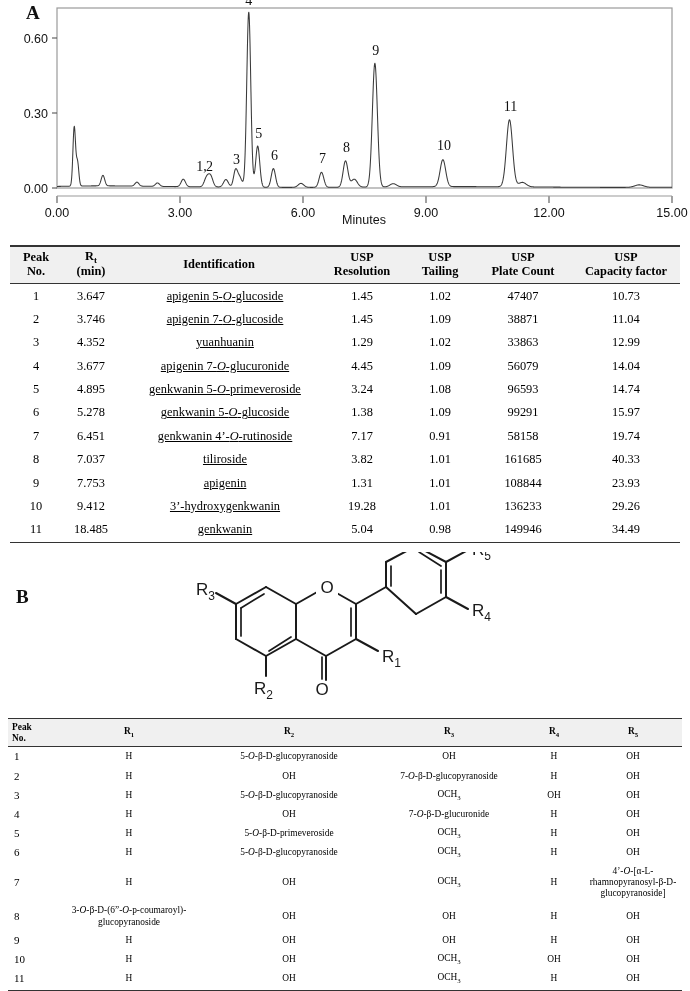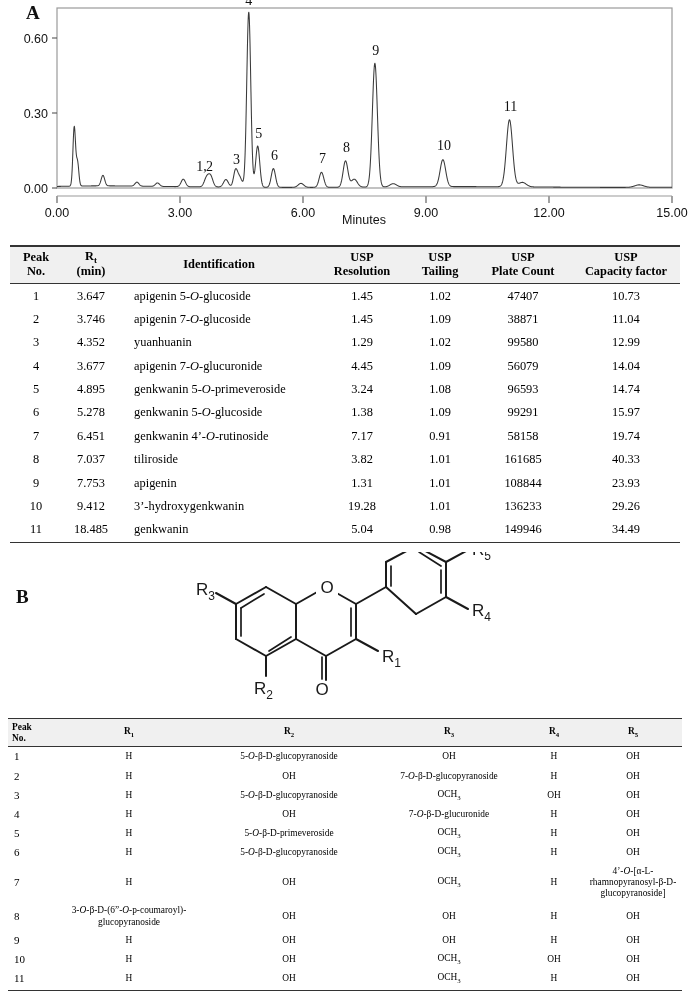--- a/index.html
+++ b/index.html
@@ -26,21 +26,21 @@
     font-size:12.4px;
   }
   #tableA th,#tableA td{padding:0;}
   #tableA thead th{
     background:#f0f0f0;font-weight:bold;vertical-align:middle;
     padding:3px 2px 4px;line-height:1.12;text-align:center;
   }
   #tableA thead{border-top:2.2px solid #333;border-bottom:1.4px solid #333;}
   #tableA tbody tr td{padding:4.2px 2px;text-align:center;}
   #tableA tbody tr:last-child td{border-bottom:0;}
-  #tableA .ident{text-align:left;padding-left:14px;}
+  #tableA .ident{text-align:center;padding-left:14px;text-decoration:underline;}
   .rule-bottom-a{
     position:absolute;left:10px;width:670px;height:0;
     border-top:1.3px solid #333;
   }
   
   #struct{position:absolute;left:170px;top:552px;}
   
   #tableB{
     position:absolute;left:8px;top:718px;width:674px;
     font-size:9.4px;
@@ -163,21 +163,21 @@
         <td>1.09</td>
         <td>38871</td>
         <td>11.04</td>
       </tr>
       <tr>
         <td>3</td>
         <td>4.352</td>
         <td class="ident">yuanhuanin</td>
         <td>1.29</td>
         <td>1.02</td>
-        <td>99580</td>
+        <td>33863</td>
         <td>12.99</td>
       </tr>
       <tr>
         <td>4</td>
         <td>3.677</td>
         <td class="ident">apigenin 7-<span class="ital">O</span>-glucuronide</td>
         <td>4.45</td>
         <td>1.09</td>
         <td>56079</td>
         <td>14.04</td>

